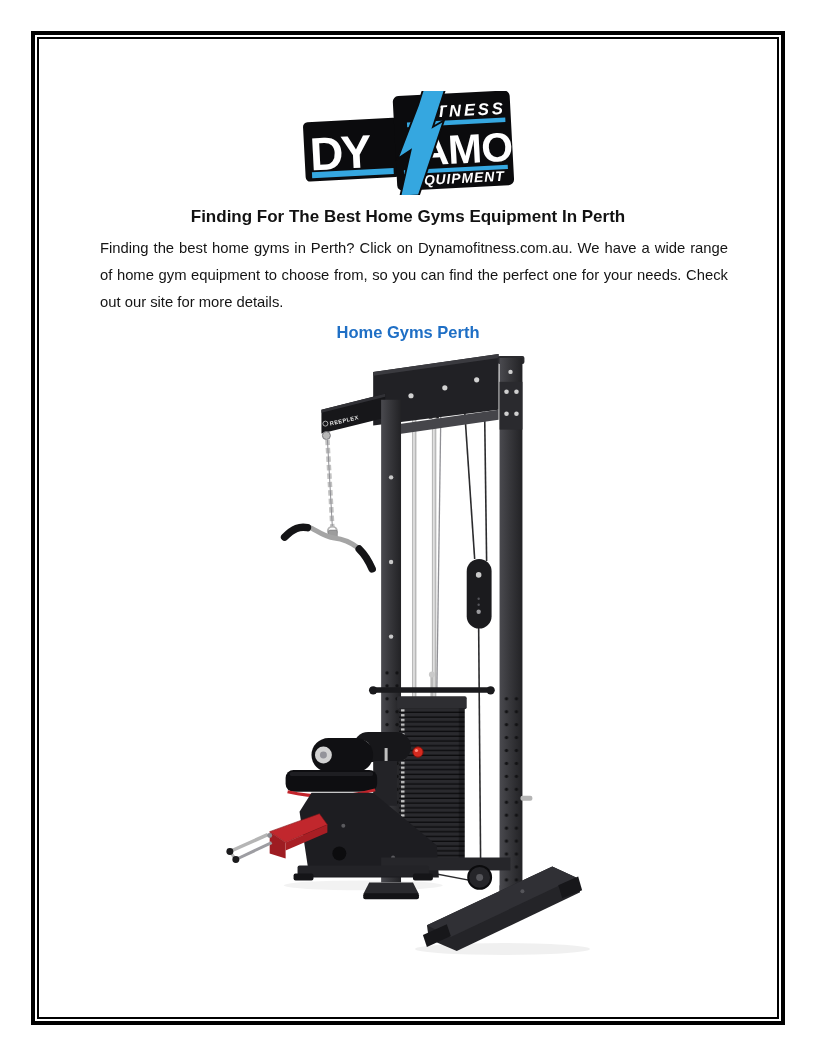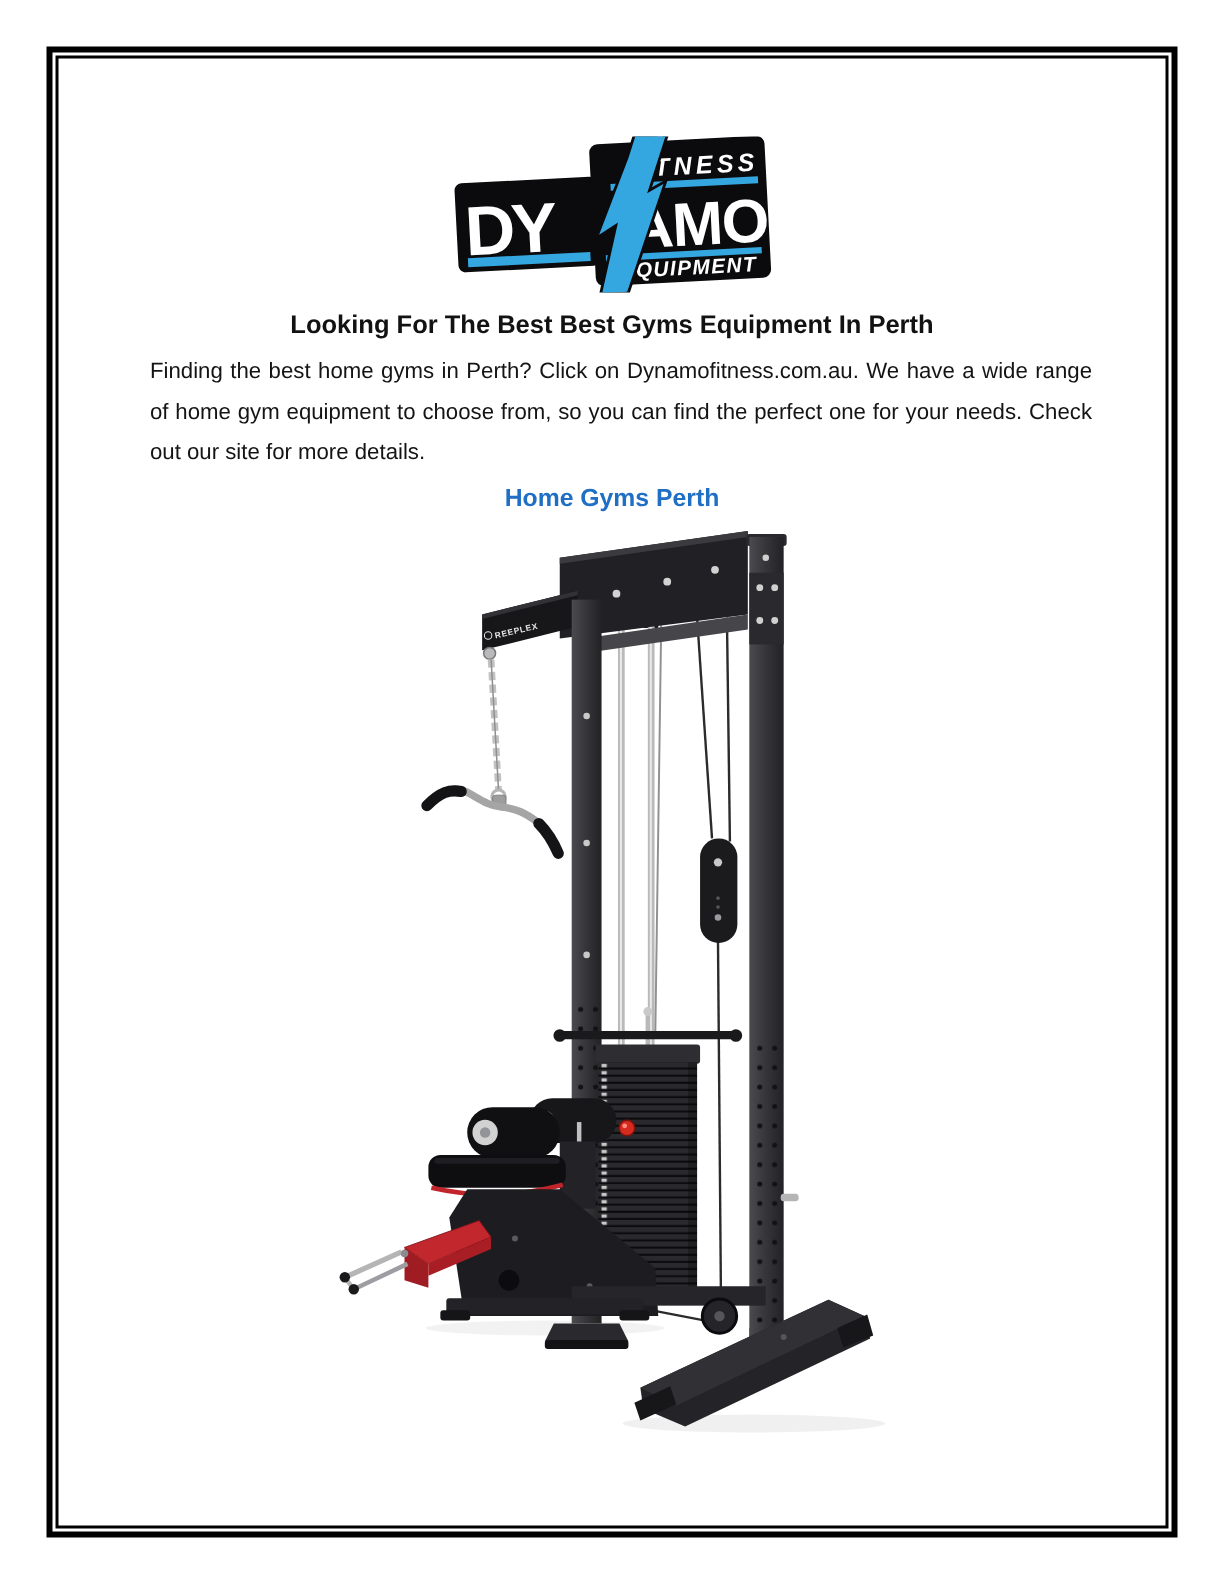--- a/index.html
+++ b/index.html
@@ -62,21 +62,21 @@
           <text class="logo-big" x="132" y="81" font-size="44" letter-spacing="-1">AMO</text>
           <rect x="114" y="85" width="112" height="4.5" fill="#35a7e0"></rect>
 
           <text class="logo-band" x="124" y="102" font-size="15" letter-spacing="1">EQUIPMENT</text>
 
           <polygon points="140,0 162,0 146,42 158,36 128,112 110,112 124,62 110,70 134,16" stroke-width="4" paint-order="stroke" stroke="#0b0b0d" fill="#35a7e0"></polygon>
         </g>
       </svg>
     </div>
 
-    <h1 class="heading">Looking For The Best Best Gyms Equipment In Perth</h1>
+    <h1 class="heading">Finding For The Best Home Gyms Equipment In Perth</h1>
 
     <p class="para">Finding the best home gyms in Perth? Click on Dynamofitness.com.au. We have a wide range of home gym equipment to choose from, so you can find the perfect one for your needs. Check out our site for more details.</p>
 
     <a class="gym-link" href="#">Home Gyms Perth</a>
 
     <div class="machine-wrap">
       <svg viewBox="0 0 370 615" width="370" height="612">
         <defs>
           <linearGradient id="gCol" x1="0" y1="0" x2="1" y2="0">
             <stop offset="0" stop-color="#4a4a4f"></stop>

